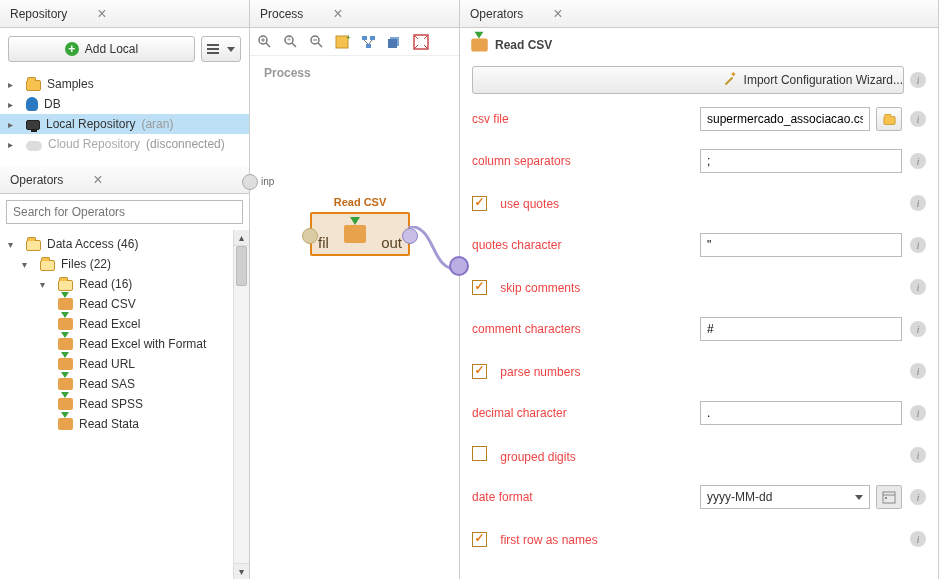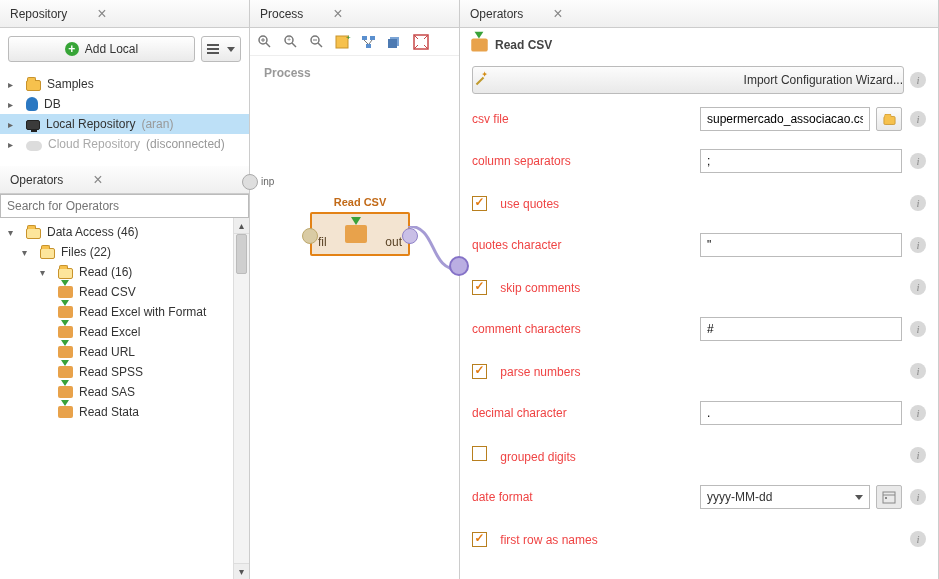--- a/index.html
+++ b/index.html
@@ -163,21 +163,21 @@
   color: #fff;
   display: inline-flex;
   align-items: center;
   justify-content: center;
   font-weight: bold;
   font-size: 12px;
   line-height: 1;
 }
 
 
-.op-search { }
+.op-search { padding: 6px; }
 .op-search input {
   width: 100%;
   height: 24px;
   padding: 2px 6px;
   border: 1px solid #bbb;
   font-size: 12px;
   color: #555;
   background: #fff;
 }
 .scrollbars { position: relative; }
@@ -266,21 +266,21 @@
   border:2px solid #e38215;
   background:#f3e4d1;
   border-radius:2px;
   height:44px;
   display:flex;
   align-items:center;
   justify-content:space-between;
   padding:0 6px;
   position:relative;
 }
-.op-box .p { font-size:12px; color:#5a4326;margin-top:16px; }
+.op-box .p { font-size:15px; color:#5a4326;margin-top:16px; }
 .op-box .inner-icon {
   width:22px;height:18px;
   background:#e8a24b;
   border-radius:2px;
   position:relative;
 }
 .op-box .inner-icon::before {
   content:'';position:absolute;
   top:-8px;left:6px;
   border-left:5px solid transparent;
@@ -334,21 +334,21 @@
   gap:6px;
 }
 .wizard-btn {
   flex:1;
   height:28px;
   background:linear-gradient(#fcfcfc,#e9e9e9);
   border:1px solid #bbb;
   border-radius:3px;
   display:flex;
   align-items:center;
-  justify-content:space-between;
+  justify-content:flex-end;
   gap:8px;
   cursor:pointer;
 }
 .info-icon {
   width:16px;height:16px;
   border-radius:50%;
   background:#d8d8d8;
   color:#888;
   font-family: Georgia, serif;
   font-style: italic;
@@ -499,37 +499,37 @@
       <span class="expander">▾</span>
       <span class="ico folder-ico folder-open"></span>
       <span>Read (16)</span>
     </div>
     <div class="tree-item indent-3">
       <span class="ico read-ico"></span>
       <span>Read CSV</span>
     </div>
     <div class="tree-item indent-3">
       <span class="ico read-ico"></span>
-      <span>Read Excel with Format</span>
+      <span>Read Excel</span>
     </div>
     <div class="tree-item indent-3">
       <span class="ico read-ico"></span>
-      <span>Read Excel</span>
+      <span>Read Excel with Format</span>
     </div>
     <div class="tree-item indent-3">
       <span class="ico read-ico"></span>
       <span>Read URL</span>
     </div>
     <div class="tree-item indent-3">
       <span class="ico read-ico"></span>
-      <span>Read SPSS</span>
+      <span>Read SAS</span>
     </div>
     <div class="tree-item indent-3">
       <span class="ico read-ico"></span>
-      <span>Read SAS</span>
+      <span>Read SPSS</span>
     </div>
     <div class="tree-item indent-3">
       <span class="ico read-ico"></span>
       <span>Read Stata</span>
     </div>
     <div class="vscroll">
       <div class="arrow">▴</div>
       <div class="track">
           <div class="thumb"></div>
         </div>

